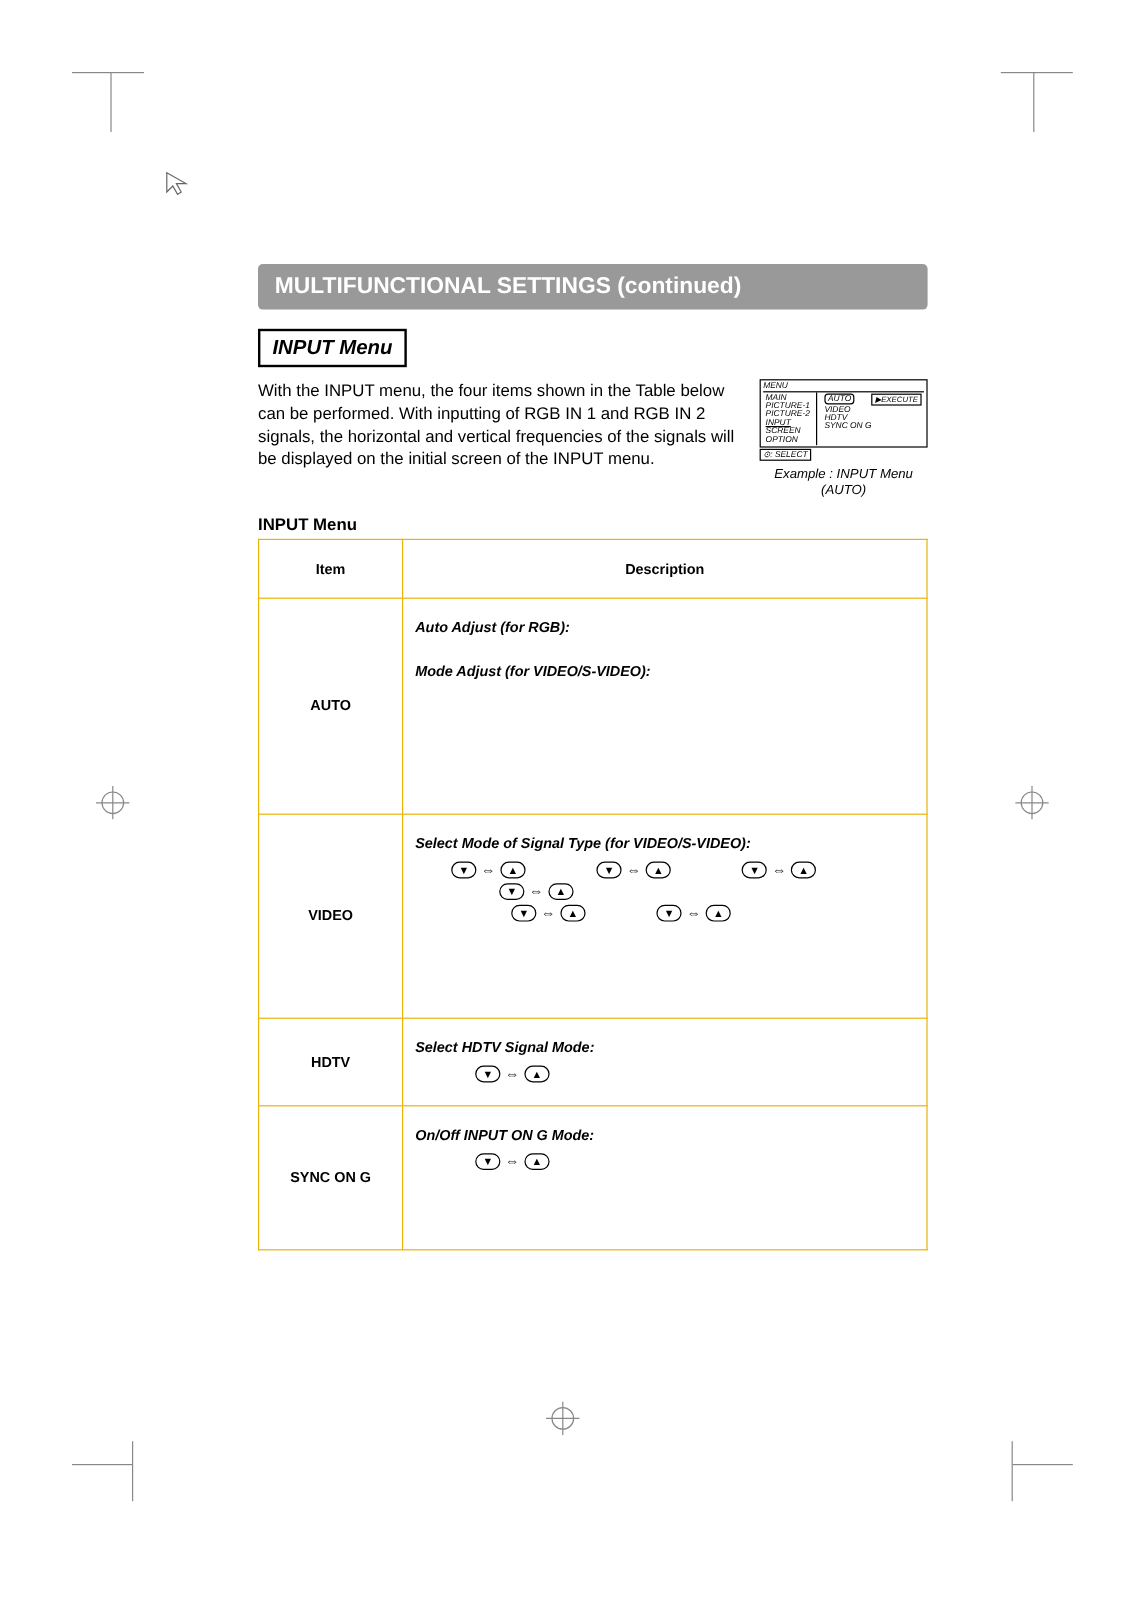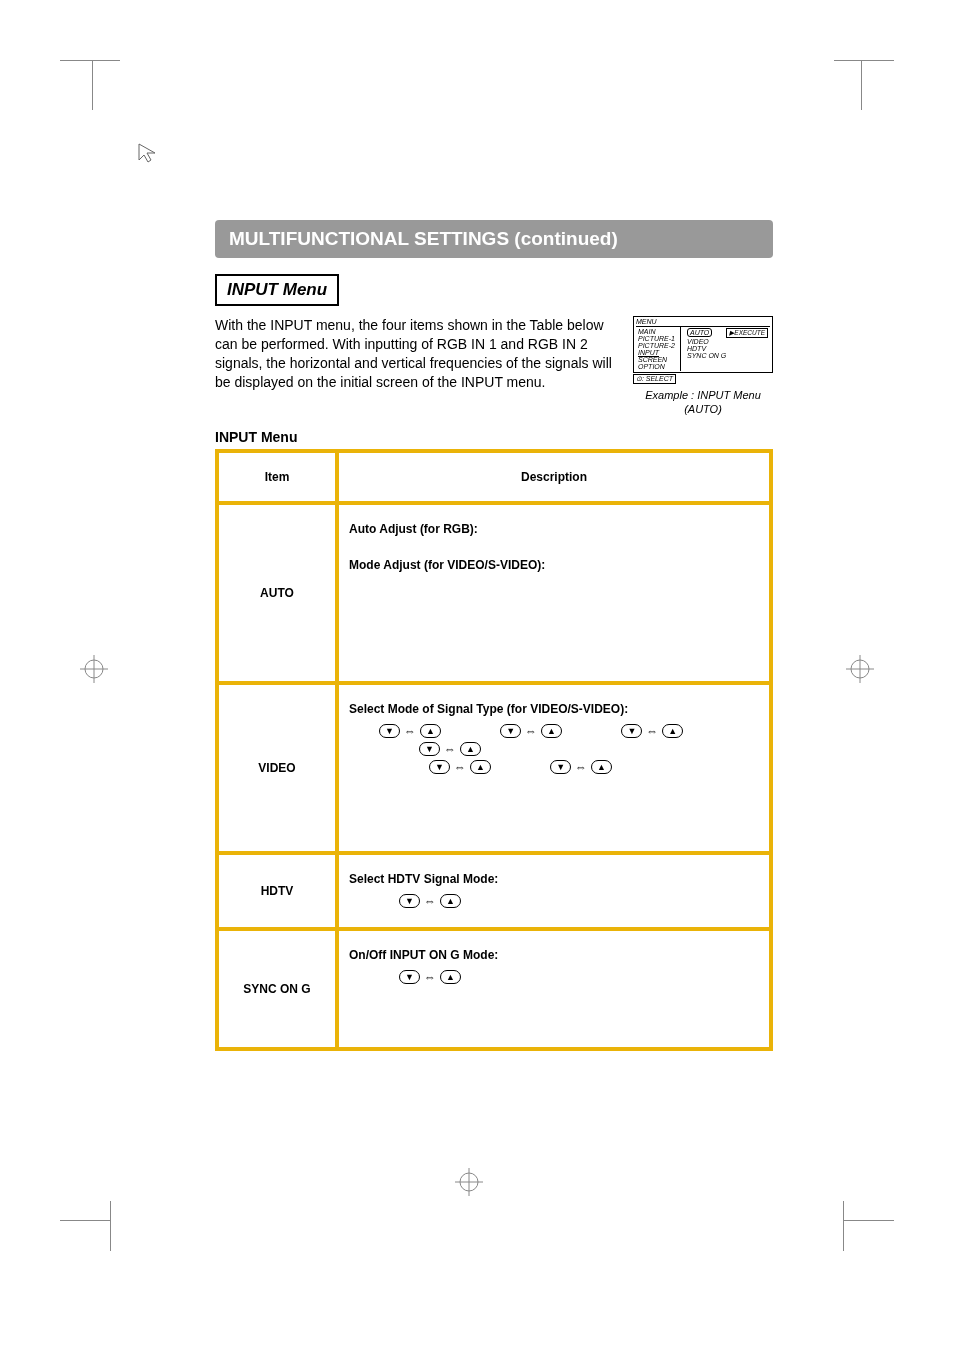--- a/index.html
+++ b/index.html
@@ -145,21 +145,21 @@
       font-weight: bold;
       font-size: 14px;
       margin-bottom: 4px;
     }
     table.input-table {
       border-collapse: collapse;
       width: 100%;
       font-size: 12px;
     }
     table.input-table th, table.input-table td {
-      border: 4px solid #eab308;
+      border: 1px solid #eab308;
       padding: 17px 10px;
       vertical-align: top;
     }
     table.input-table th {
       text-align: center;
       font-weight: bold;
     }
     .col-item {
       width: 120px;
       text-align: center;
@@ -182,21 +182,21 @@
       border-radius: 8px;
       padding: 0px 5px;
       font-size: 9px;
       line-height: 12px;
       height: 14px;
       background: #fff;
     }
     .arrow-lr {
       font-size: 12px;
     }
-    .desc-cell { min-height: 50px; }
+    .desc-cell { min-height: 50px; font-style: italic; }
     .tall { height: 180px; }
     .med { height: 170px; }
     .short { height: 70px; }
   </style>
 </head>
 <body>
 
 <div class="crop-mark crop-tl-h"></div>
 <div class="crop-mark crop-tl-v"></div>
 <div class="crop-mark crop-tr-h"></div>

